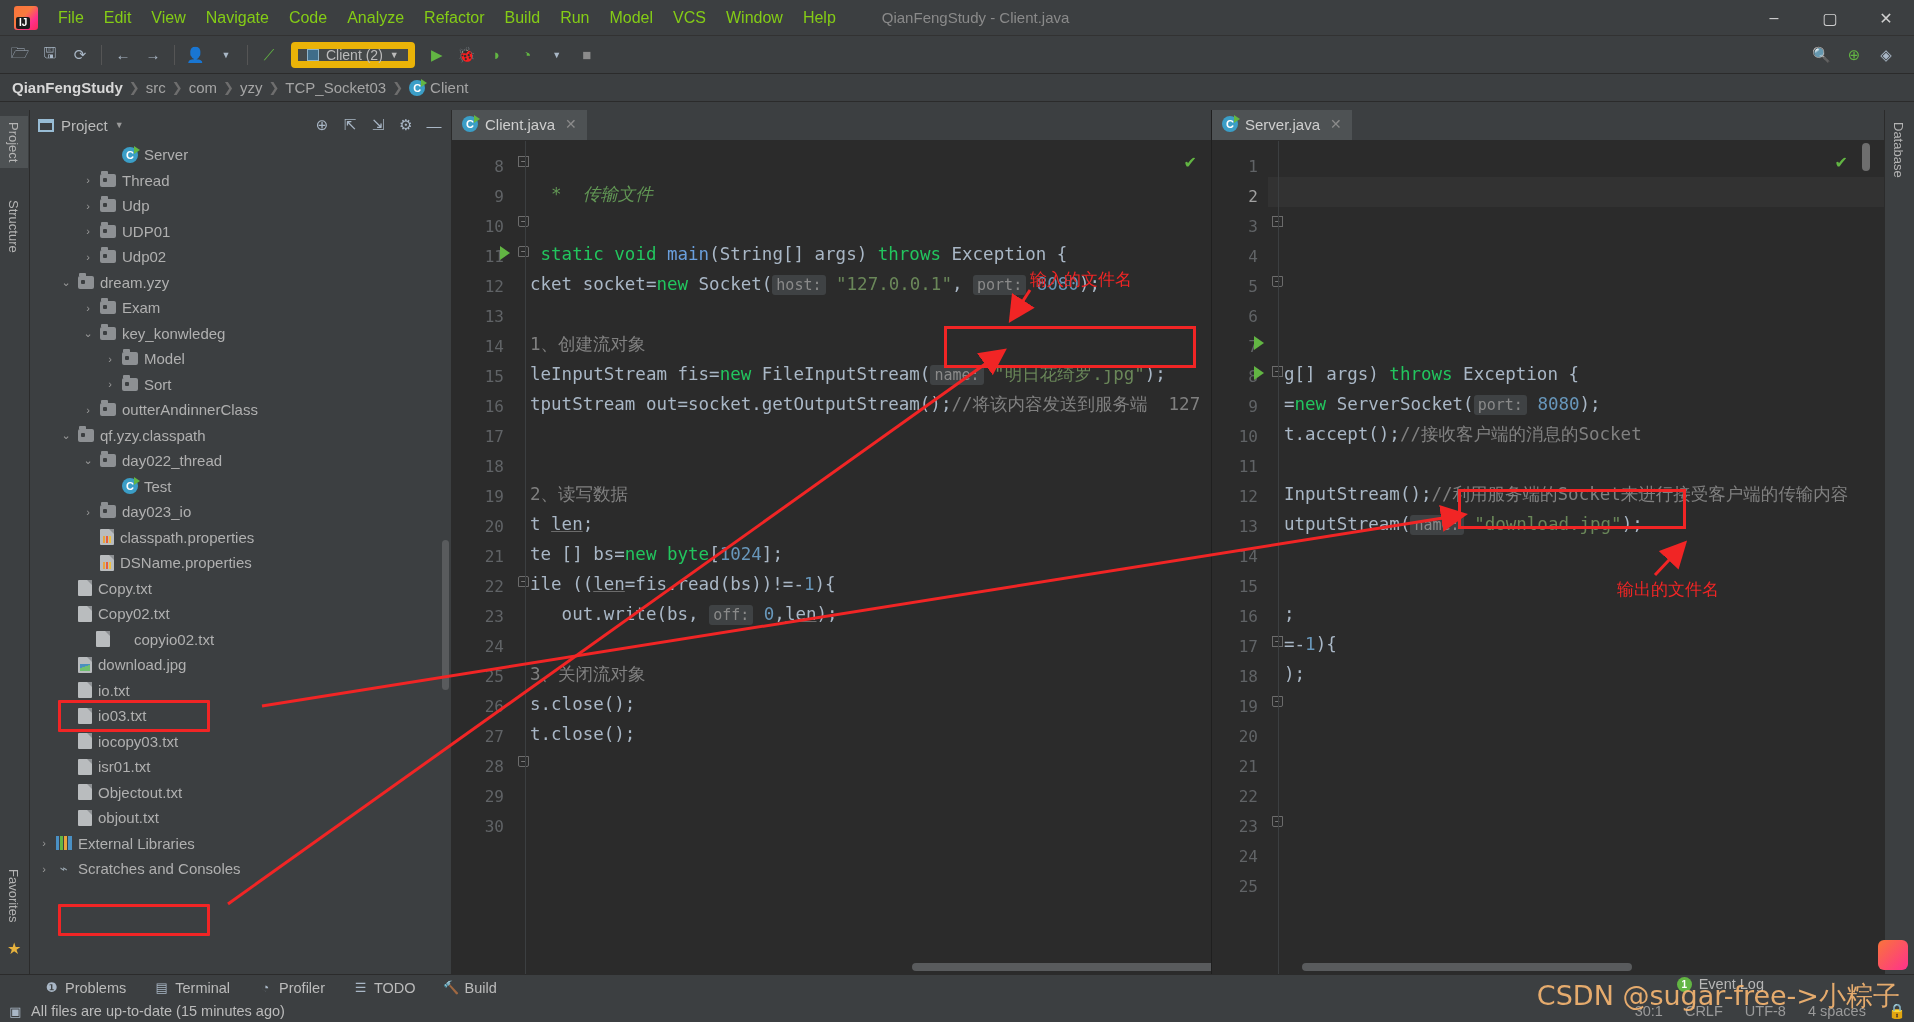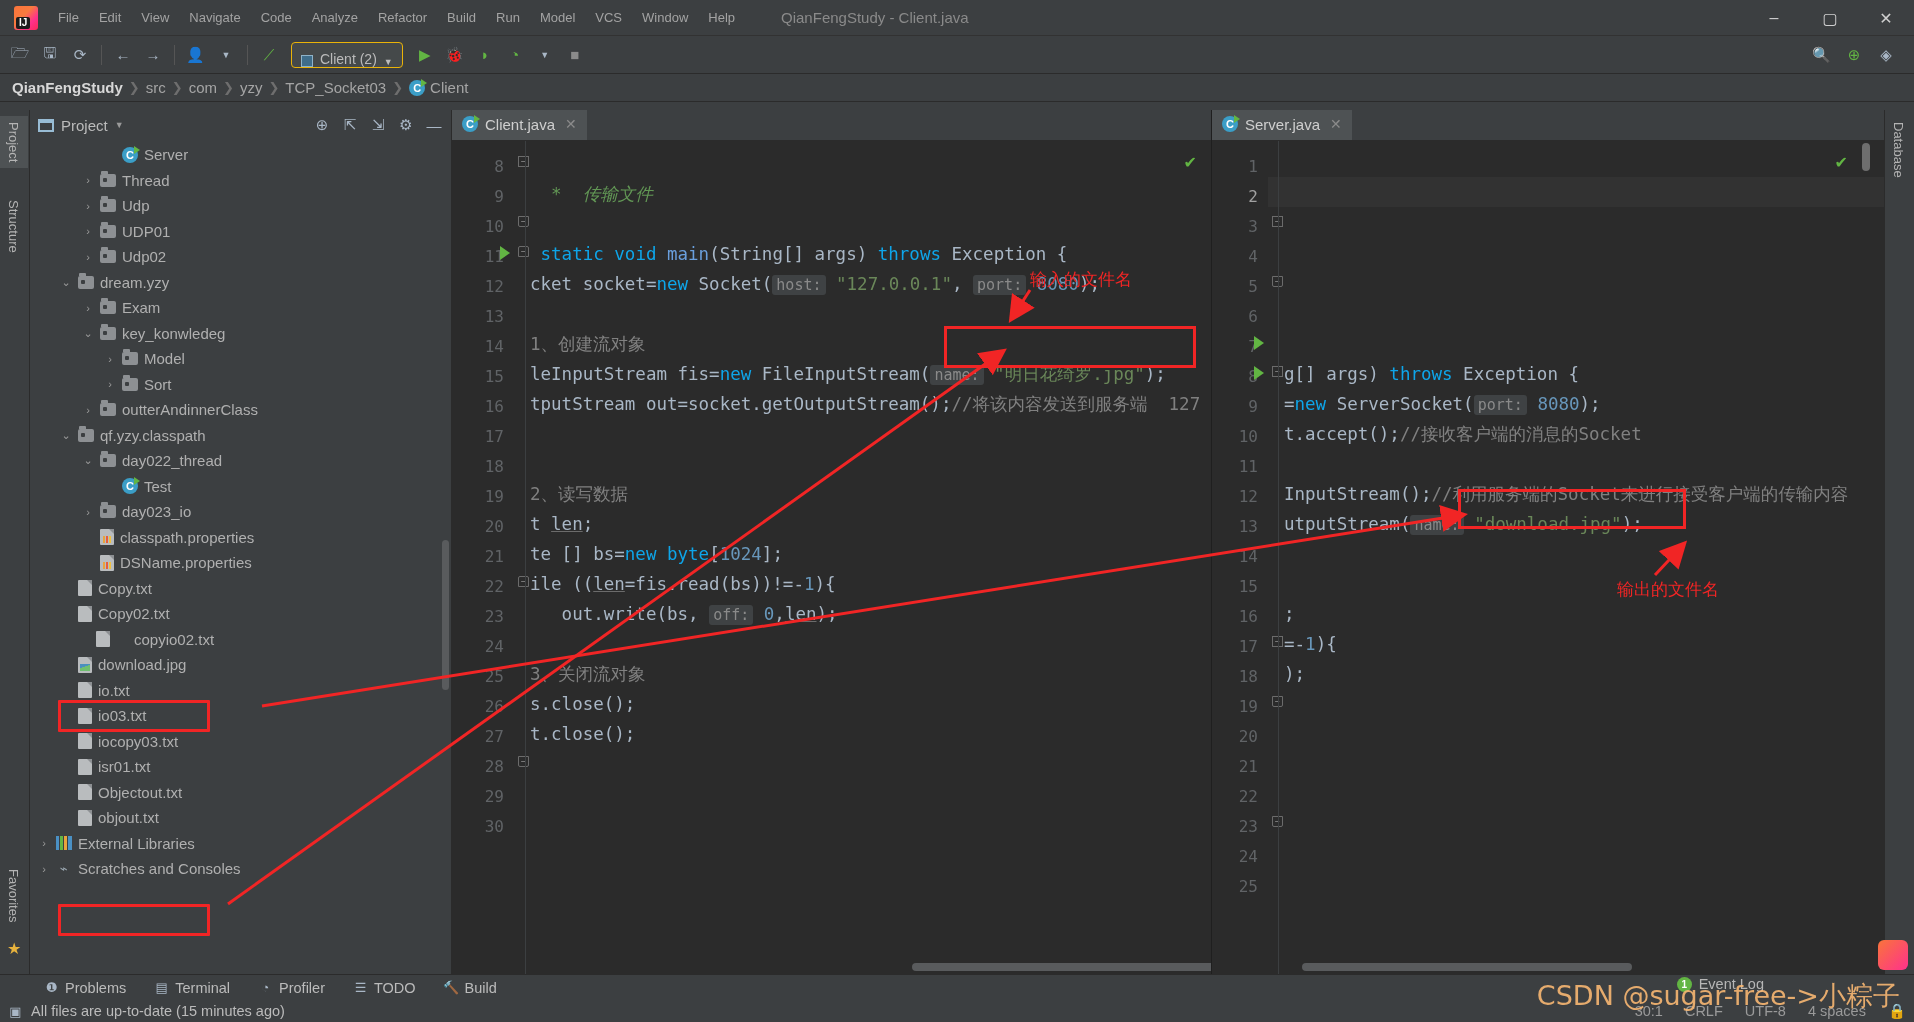--- a/index.html
+++ b/index.html
@@ -24,21 +24,21 @@
     background: linear-gradient(135deg,#f9743b 0%,#f97b3f 40%,#ff318c 70%,#fe2857 100%);
     border-radius: 3px;
   }
   .ij-logo::after {
     content: "IJ"; position: absolute; left: 2px; bottom: 1px;
     font-size: 10px; font-weight: bold; color: #fff;
     background: #1c1c1c; padding: 1px 3px; border-radius: 2px;
     line-height: 1;
   }
   .menu-item {
-    padding: 4px 10px; font-size: 13px; color: #a3a3a3; cursor: default;
+    padding: 4px 10px; font-size: 16px; color: #84cc16; cursor: default;
     white-space: nowrap;
   }
   .win-title {
     margin-left: 36px; color: #8a8a8a; font-size: 15px; white-space: nowrap;
   }
   .win-buttons {
     position: absolute; right: 0; top: 0; height: 36px;
     display: flex; align-items: center;
   }
   .win-btn {
@@ -50,22 +50,22 @@
   .toolbar {
     height: 38px; background: #3c3f41; display: flex; align-items: center;
     padding: 0 6px; border-bottom: 1px solid #2b2b2b; gap: 2px;
   }
   .tb-ico {
     width: 28px; height: 28px; display: flex; align-items: center;
     justify-content: center; color: #a9b7c6; font-size: 15px; border-radius: 3px;
   }
   .tb-sep { width: 1px; height: 20px; background: #555; margin: 0 5px; }
   .runcfg {
-    display: flex; align-items: flex-end; gap: 7px;
-    border: 1px solid #eab308; border-radius: 4px;
+    display: flex; align-items: center; gap: 7px;
+    border: 7px solid #eab308; border-radius: 4px;
     height: 26px; padding: 0 9px; background: #45494a; margin: 0 6px;
     font-size: 14px; color: #bbbbbb;
   }
   .runcfg .sq { width: 12px; height: 12px; border: 1px solid #8fb3c9; background: #3f6d8a; }
   .spacer { flex: 1 1 auto; }
   .tb-right { display: flex; align-items: center; gap: 4px; padding-right: 8px; }
 
   
   .breadcrumb {
     height: 28px; display: flex; align-items: center; gap: 6px;
@@ -216,21 +216,21 @@
   .fold.start { border-radius: 2px 2px 0 0; }
   .fold.end { border-radius: 0 0 2px 2px; }
   .runarrow {
     position: absolute; width: 0; height: 0;
     border-left: 10px solid #62b543; border-top: 7px solid transparent;
     border-bottom: 7px solid transparent;
   }
   .curline { position: absolute; left: 62px; right: 0; height: 30px; background: #323232; }
 
   
-  .kw { color: #0ea5e9; }
+  .kw { color: #22c55e; }
   .kw2 { color: #6a9fdd; }
   .str { color: #6a8759; }
   .num { color: #6897bb; }
   .cmt { color: #808080; }
   .cmt-doc { color: #629755; font-style: italic; }
   .plain { color: #a9b7c6; }
   .hintbg { background: #3f4244; color: #8a8a8a; border-radius: 3px; padding: 1px 4px; font-size: 15px; }
   .ident { color: #a9b7c6; text-decoration: underline; text-decoration-color: #6b6b6b; }
   .check { color: #62b543; font-size: 16px; position: absolute; }
 

